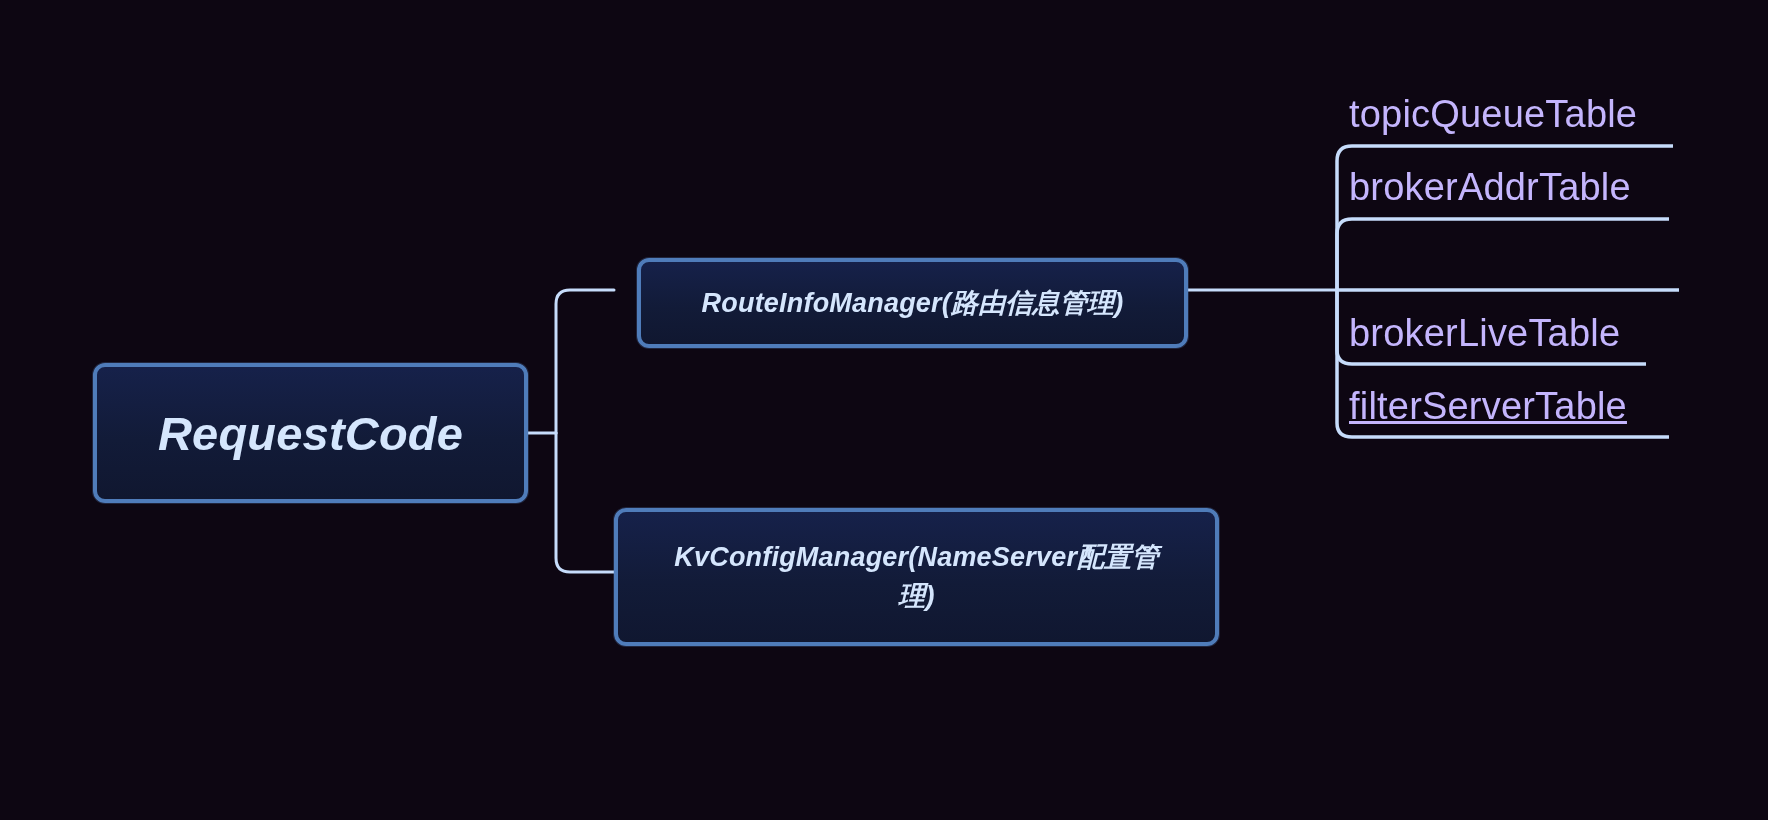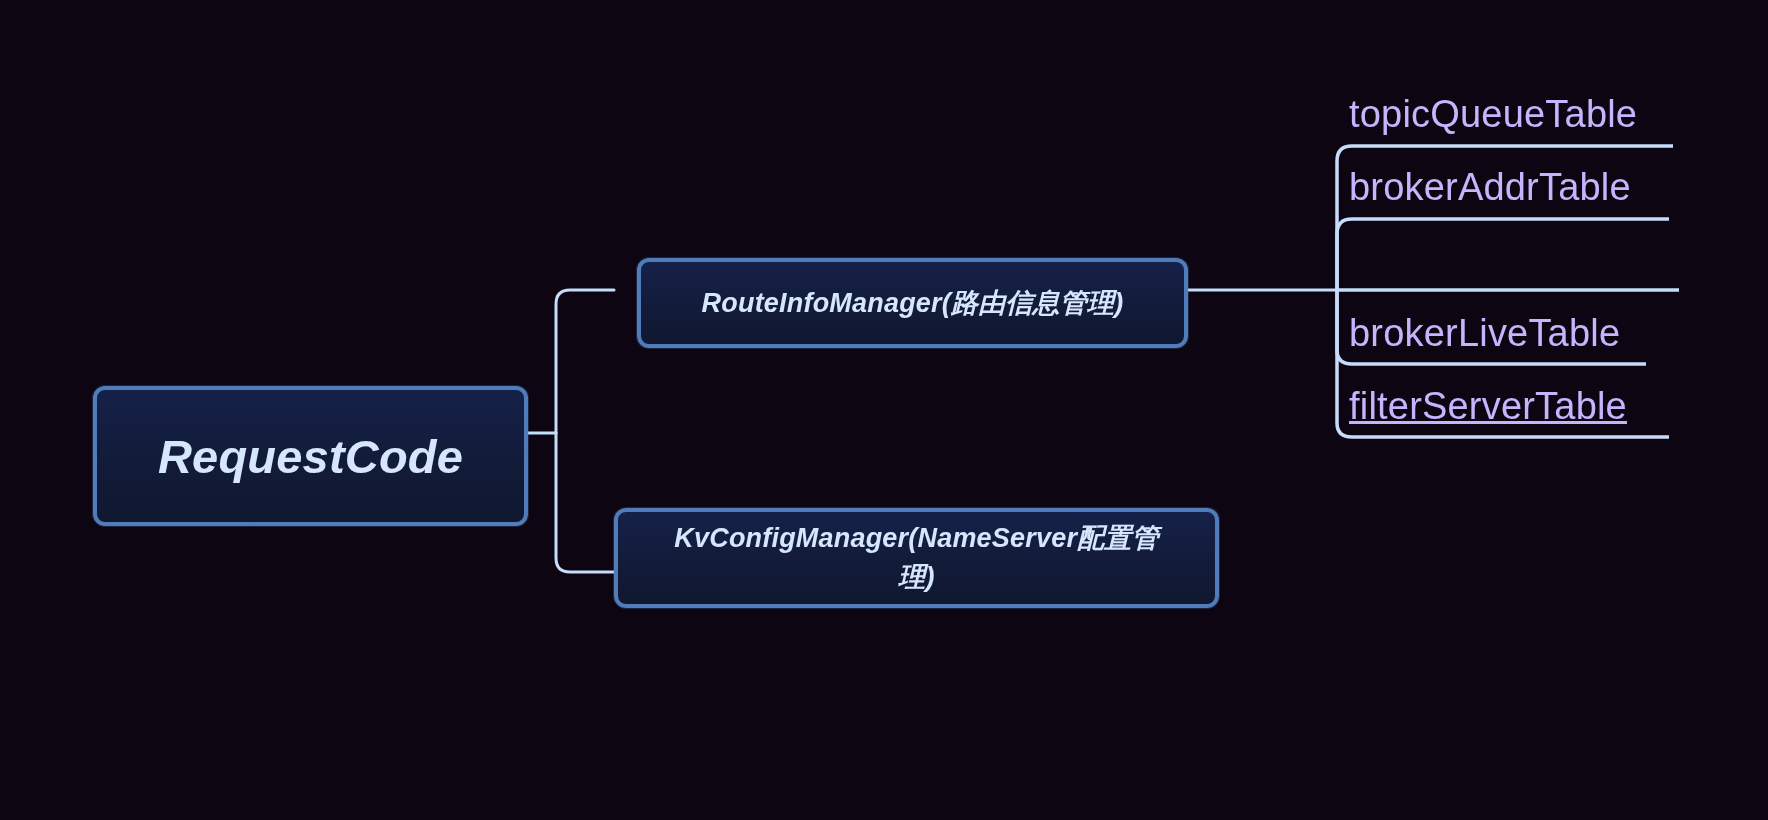--- a/index.html
+++ b/index.html
@@ -56,36 +56,35 @@
     font-weight: bold;
     letter-spacing: 0.2px;
     box-shadow: 0 0 0 1px rgba(90,130,190,0.25);
   }
   .node-root {
     left: 93px;
     top: 363px;
     width: 435px;
     height: 140px;
     font-size: 47px;
-    margin-top: 23px;
   }
   .node-l2a {
     left: 614px;
     top: 258px;
     width: 551px;
     height: 90px;
     font-size: 27px;
     padding: 0 18px;
     margin-left: 23px;
   }
   .node-l2b {
     left: 614px;
     top: 508px;
     width: 605px;
-    height: 100px;
+    height: 138px;
     font-size: 27px;
     padding: 10px 18px;
     line-height: 1.45;
   }
   .node-text {
     display: block;
     width: 100%;
   }
 
   

